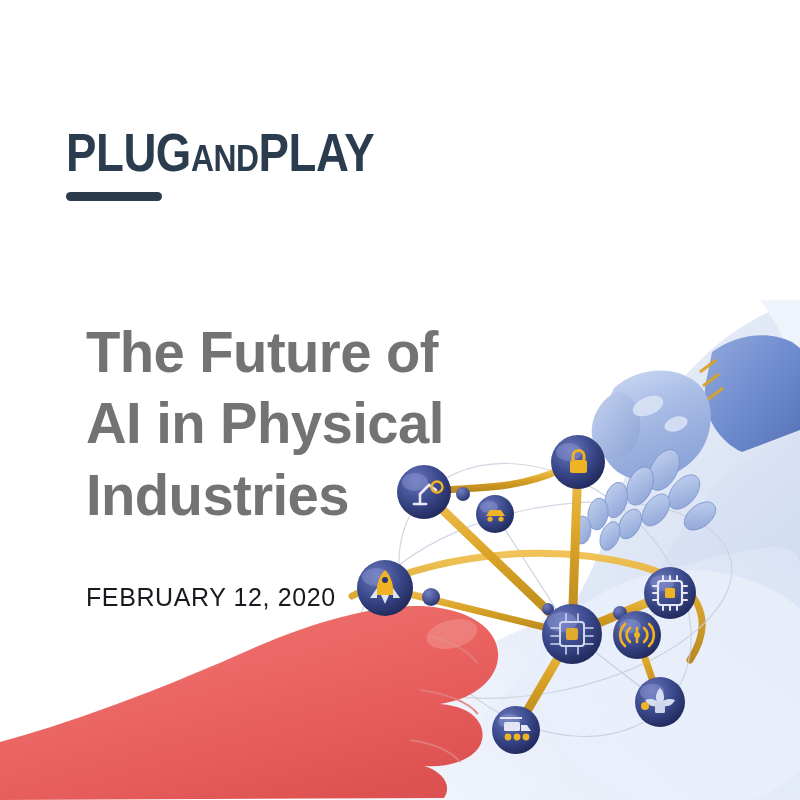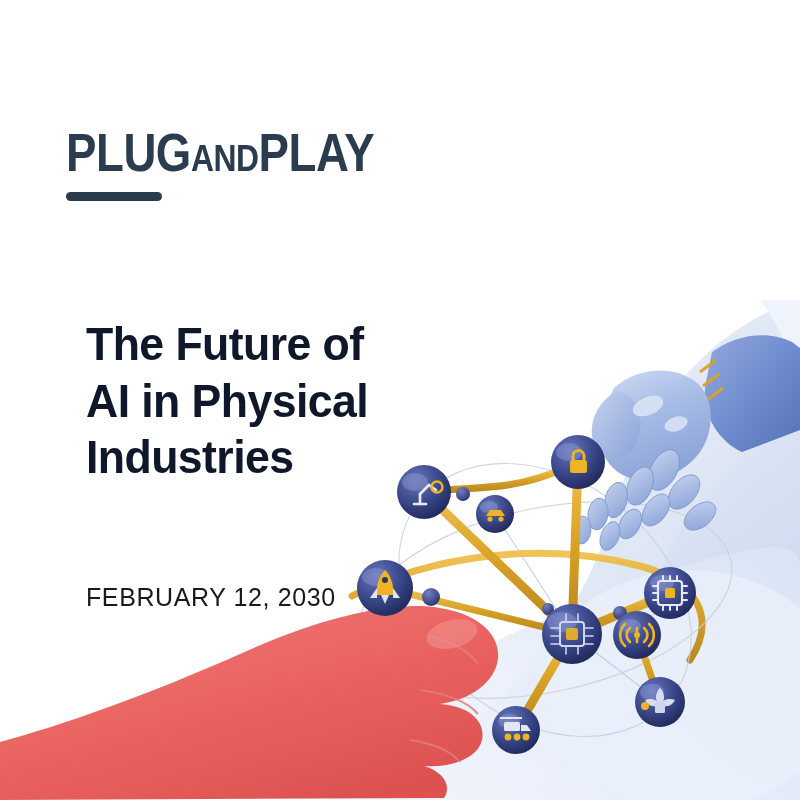--- a/index.html
+++ b/index.html
@@ -24,21 +24,21 @@
   .logo-word .sm{font-size:37px;letter-spacing:-0.5px;}
   .logo-rule{
     position:absolute;left:0;top:66px;width:96px;height:9px;
     background:#2b3c4e;border-radius:5px;
   }
 
   
   .headline{
     position:absolute;left:86px;top:316px;width:420px;
     font-family:"Liberation Sans Narrow","Liberation Sans",sans-serif;
-    font-weight:700;font-size:46px;line-height:1.23;color:#0f172a;
+    font-weight:700;font-size:58px;line-height:1.23;color:#737373;
     letter-spacing:-0.6px;
   }
   .headline .ln{display:block;transform:scaleX(.97);transform-origin:left center;}
 
   
   .event-date{
     position:absolute;left:86px;top:583px;
     font-family:"Liberation Sans","DejaVu Sans",sans-serif;
     font-weight:400;font-size:25px;letter-spacing:.6px;color:#171b20;
     white-space:nowrap;
@@ -335,15 +335,15 @@
     <div class="logo-word"><span>PLUG</span><span class="sm">AND</span><span>PLAY</span></div>
     <div class="logo-rule"></div>
   </div>
 
   <div class="headline">
     <span class="ln">The Future of</span>
     <span class="ln">AI in Physical</span>
     <span class="ln">Industries</span>
   </div>
 
-  <div class="event-date">FEBRUARY 12, 2030</div>
+  <div class="event-date">FEBRUARY 12, 2020</div>
 
 </div>
 
 </body></html>

